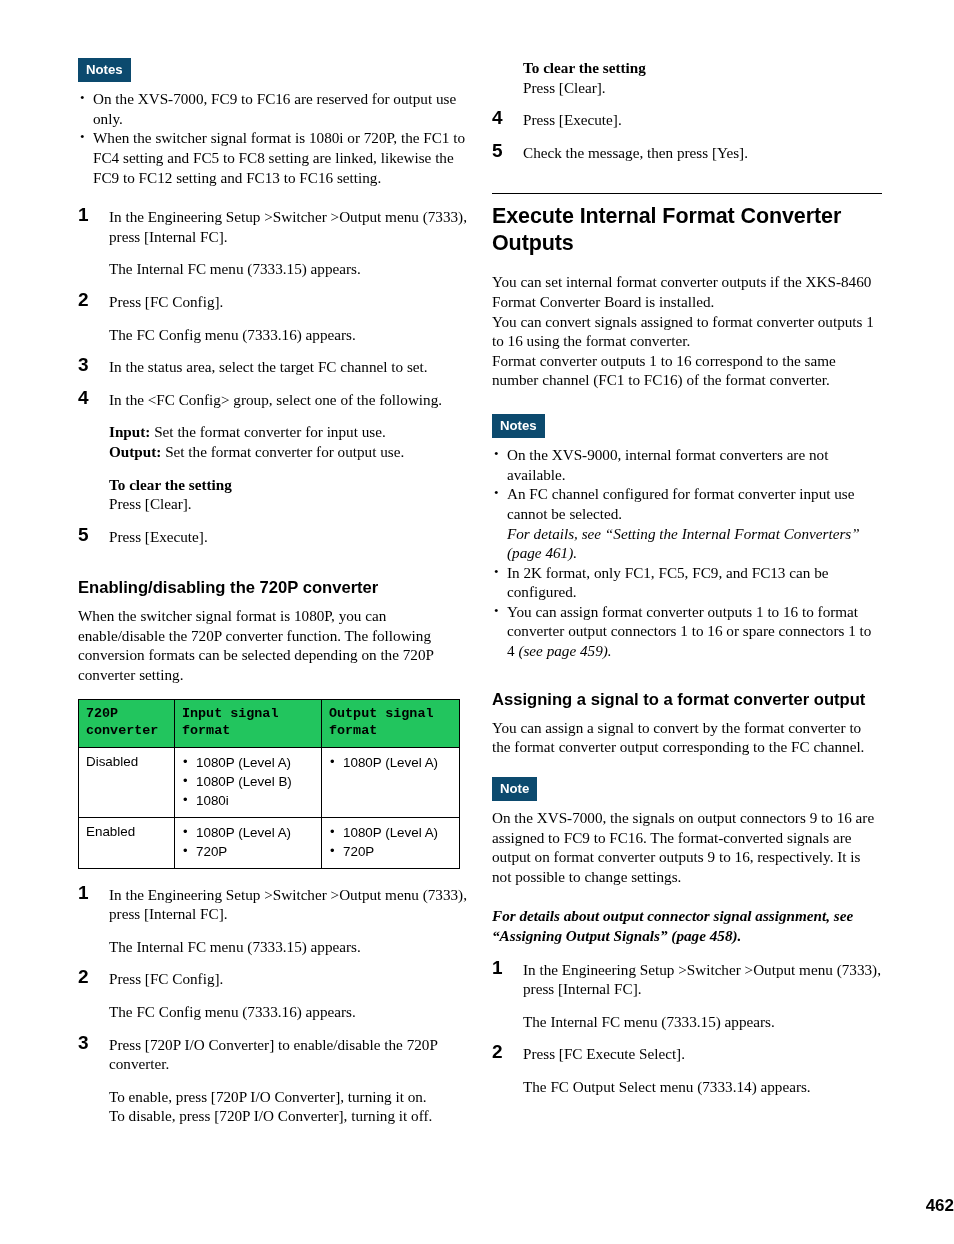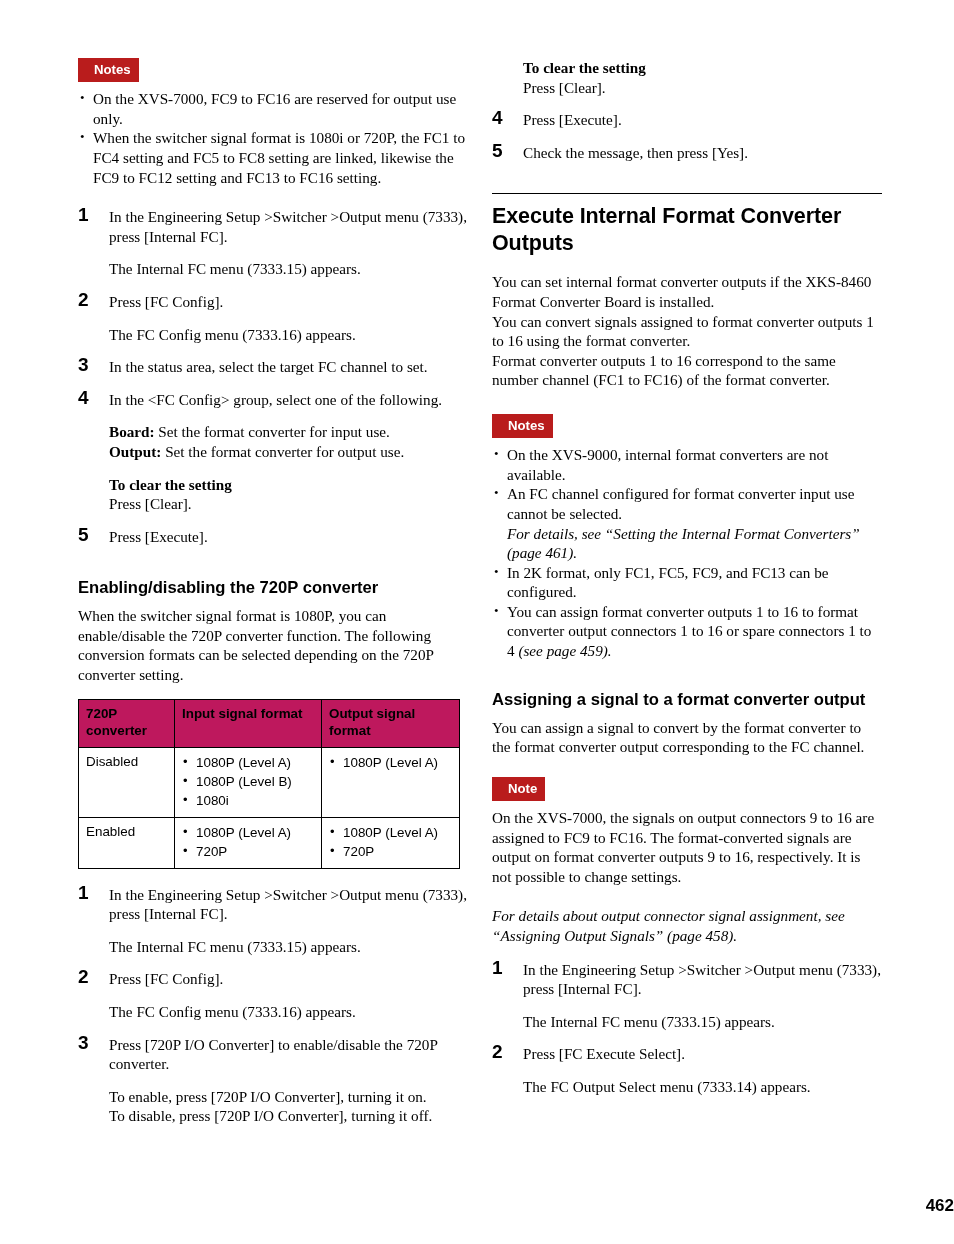--- a/index.html
+++ b/index.html
@@ -31,27 +31,27 @@
   .para {
     font-size: 15.2px;
     line-height: 19.6px;
     margin: 0 0 14px 0;
     text-align: left;
   }
 
   
   .badge {
     display: inline-block;
-    background: #b91c1c;
+    background: #0c4a6e;
     color: #ffffff;
     font-family: "Liberation Sans", sans-serif;
     font-weight: bold;
     font-size: 13.2px;
     line-height: 13.2px;
-    padding: 5px 8px 6px 16px;
+    padding: 5px 8px 6px 8px;
     margin: 0 0 7px 0;
   }
 
   
   ul.bul {
     list-style: none;
     margin: 0 0 14px 0;
     padding: 0;
     font-family: Liberation Serif, serif;
   }
@@ -130,41 +130,43 @@
     margin: 0 0 8px 0;
     padding: 0;
   }
 
   
   .ref {
     font-style: italic;
     font-size: 15.2px;
     line-height: 19.6px;
     margin: 0 0 14px 0;
+    font-weight: bold;
   }
 
   
   table.fmt {
     border-collapse: collapse;
     width: 381px;
     margin: 0 0 16px 0;
     font-family: "Liberation Sans", sans-serif;
     font-size: 13.4px;
     line-height: 17.5px;
     table-layout: fixed;
   }
   table.fmt th, table.fmt td {
     border: 1.4px solid #000000;
     vertical-align: top;
     padding: 5px 7px 7px 7px;
     text-align: left;
   }
   table.fmt th {
-    background: #be185d;
-    font-weight: bold;
+    background: #22c55e;
+    font-weight: bold;
+    font-family: Liberation Mono, monospace;
   }
   table.fmt td { font-weight: normal; }
   table.fmt col.c1 { width: 96px; }
   table.fmt col.c2 { width: 147px; }
   table.fmt col.c3 { width: 138px; }
   table.fmt ul {
     list-style: none;
     margin: 0;
     padding: 0;
   }
@@ -234,21 +236,21 @@
       <span class="num">3</span>
       <span class="txt">In the status area, select the target FC channel to set.</span>
     </div>
 
     
     <div class="step">
       <span class="num">4</span>
       <span class="txt">In the &lt;FC Config&gt; group, select one of the following.</span>
     </div>
     <div class="follow">
-      <span class="bold-lead">Board:</span><span> Set the format converter for input use.</span><br>
+      <span class="bold-lead">Input:</span><span> Set the format converter for input use.</span><br>
       <span class="bold-lead">Output:</span><span> Set the format converter for output use.</span>
     </div>
     <div class="follow">
       <span class="subhead">To clear the setting</span>
       <span>Press [Clear].</span>
     </div>
 
     
     <div class="step">
       <span class="num">5</span>

